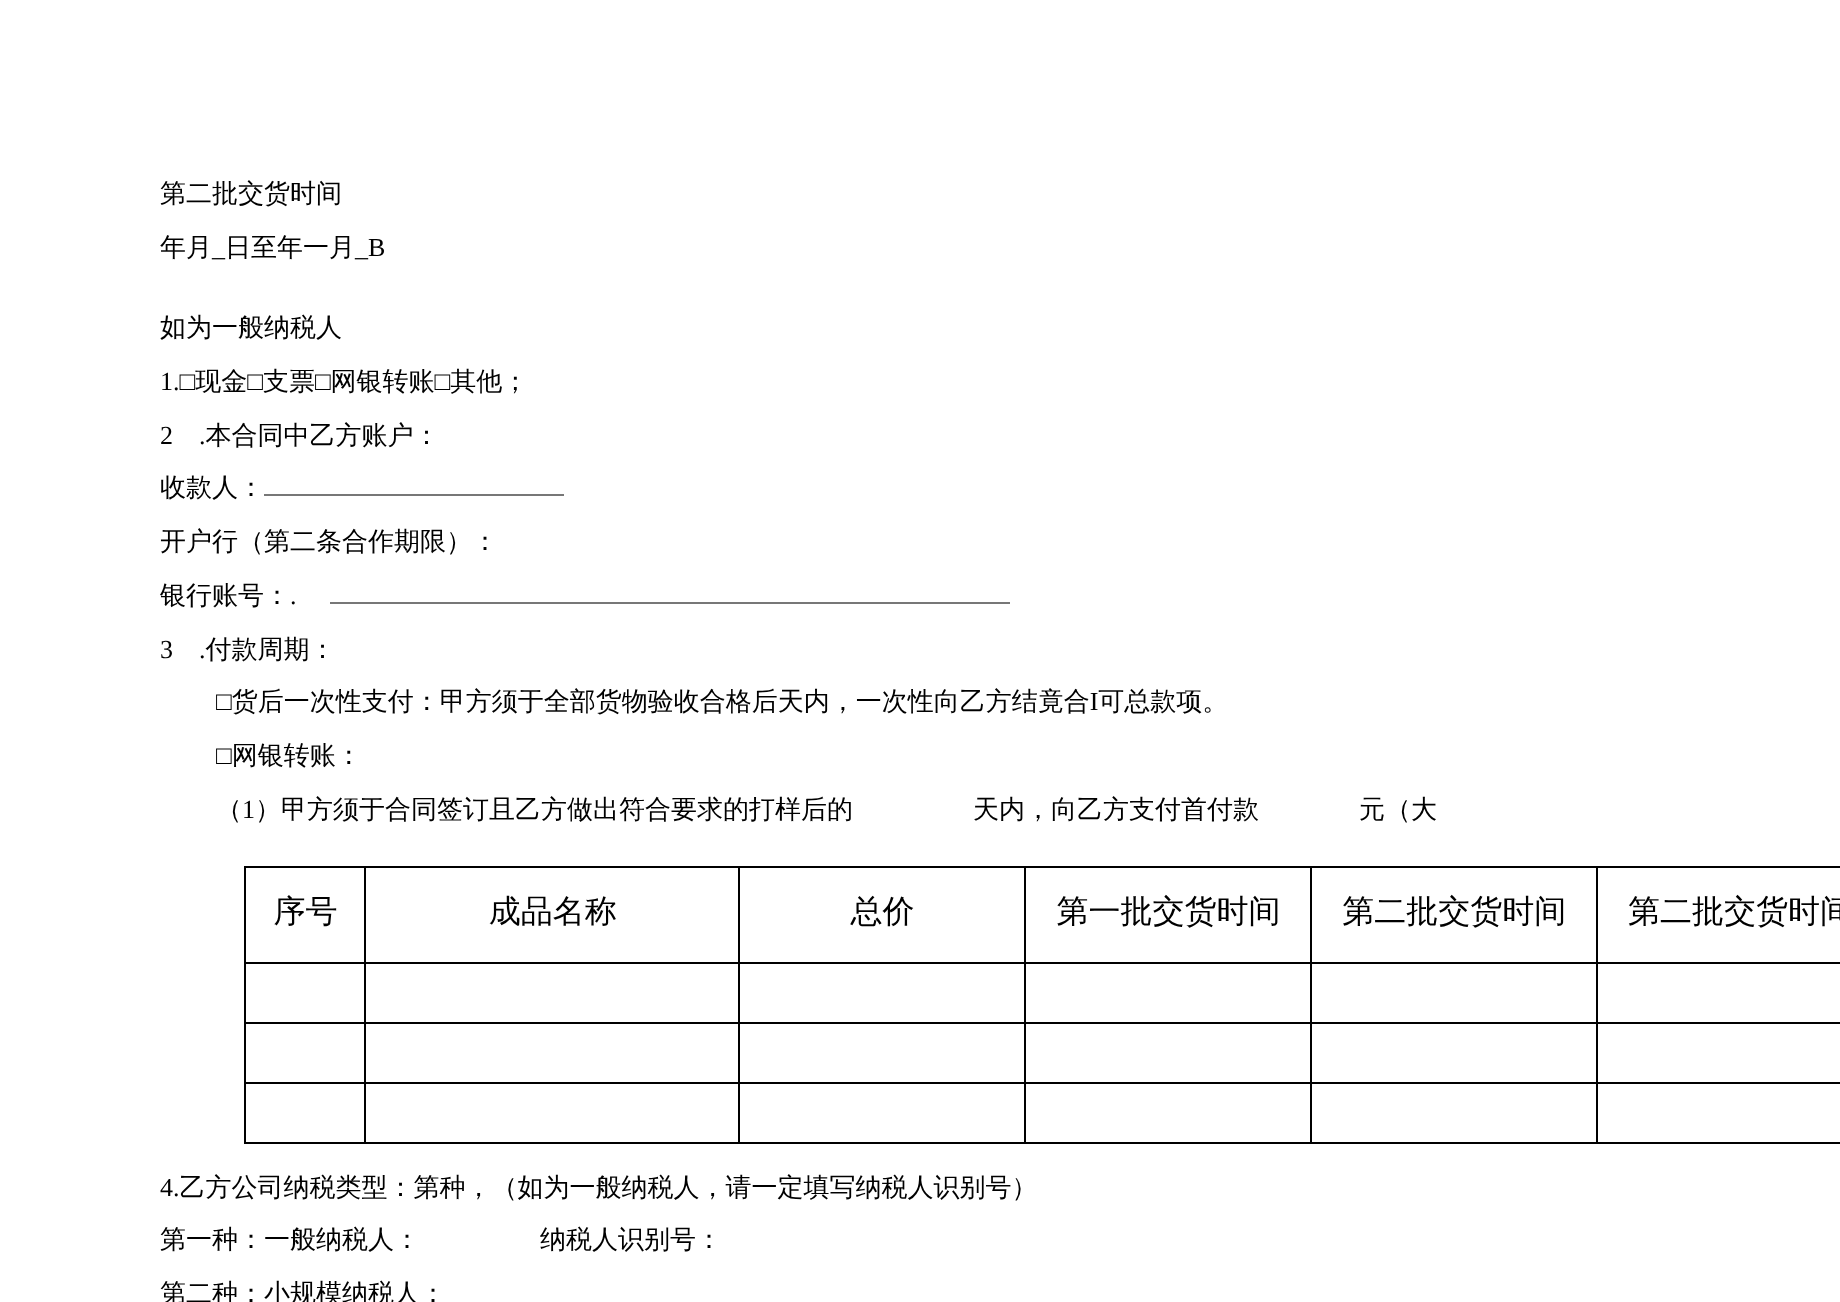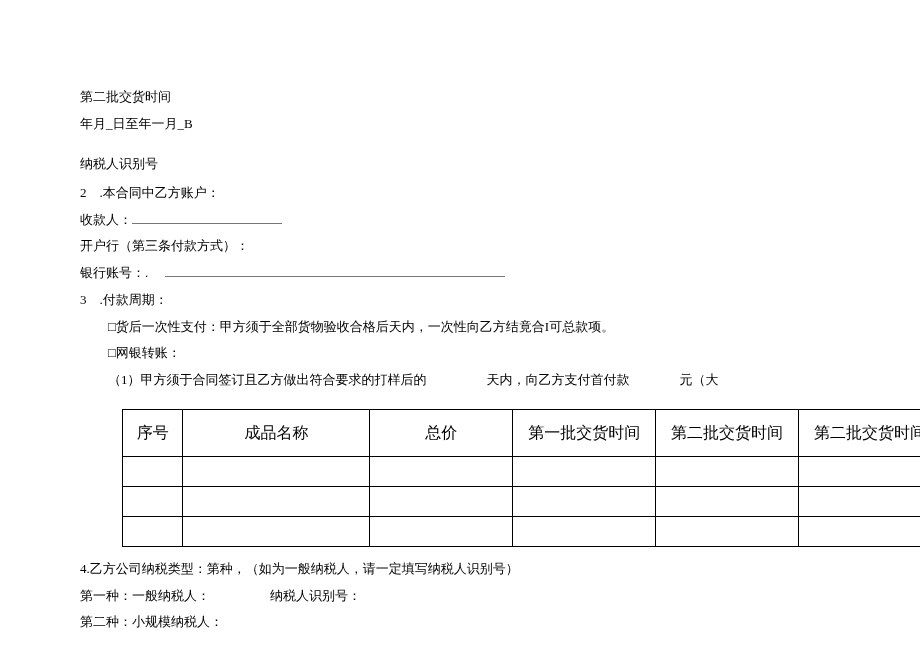--- a/index.html
+++ b/index.html
@@ -83,32 +83,33 @@
       display: inline-block;
       width: 50px;
     }
   </style>
 </head>
 <body>
 
 <div class="line">第二批交货时间</div>
 <div class="line">年月_日至年一月_B</div>
 
-<div class="line section-gap">纳税人识别号</div>
+<div class="line section-gap">如为一般纳税人</div>
 
 <div class="line flex-line">
+  <span class="flex-left">1.□现金□支票□网银转账□其他；</span>
 </div>
 
 <div class="line">2 .本合同中乙方账户：</div>
 
 <div class="line">
   <span>收款人：</span><span class="blank-short"></span>
 </div>
 
-<div class="line">开户行（第三条付款方式）：</div>
+<div class="line">开户行（第二条合作期限）：</div>
 
 <div class="line">
   <span>银行账号：</span><span>. </span><span class="blank-line"></span>
 </div>
 
 <div class="line">3 .付款周期：</div>
 <div class="line indent1">□货后一次性支付：甲方须于全部货物验收合格后天内，一次性向乙方结竟合I可总款项。</div>
 <div class="line indent1">□网银转账：</div>
 <div class="line indent1">
   <span>（1）甲方须于合同签订且乙方做出符合要求的打样后的</span><span class="inline-gap"></span><span>天内，向乙方支付首付款</span><span class="inline-gap-lg"></span><span>元（大</span>

